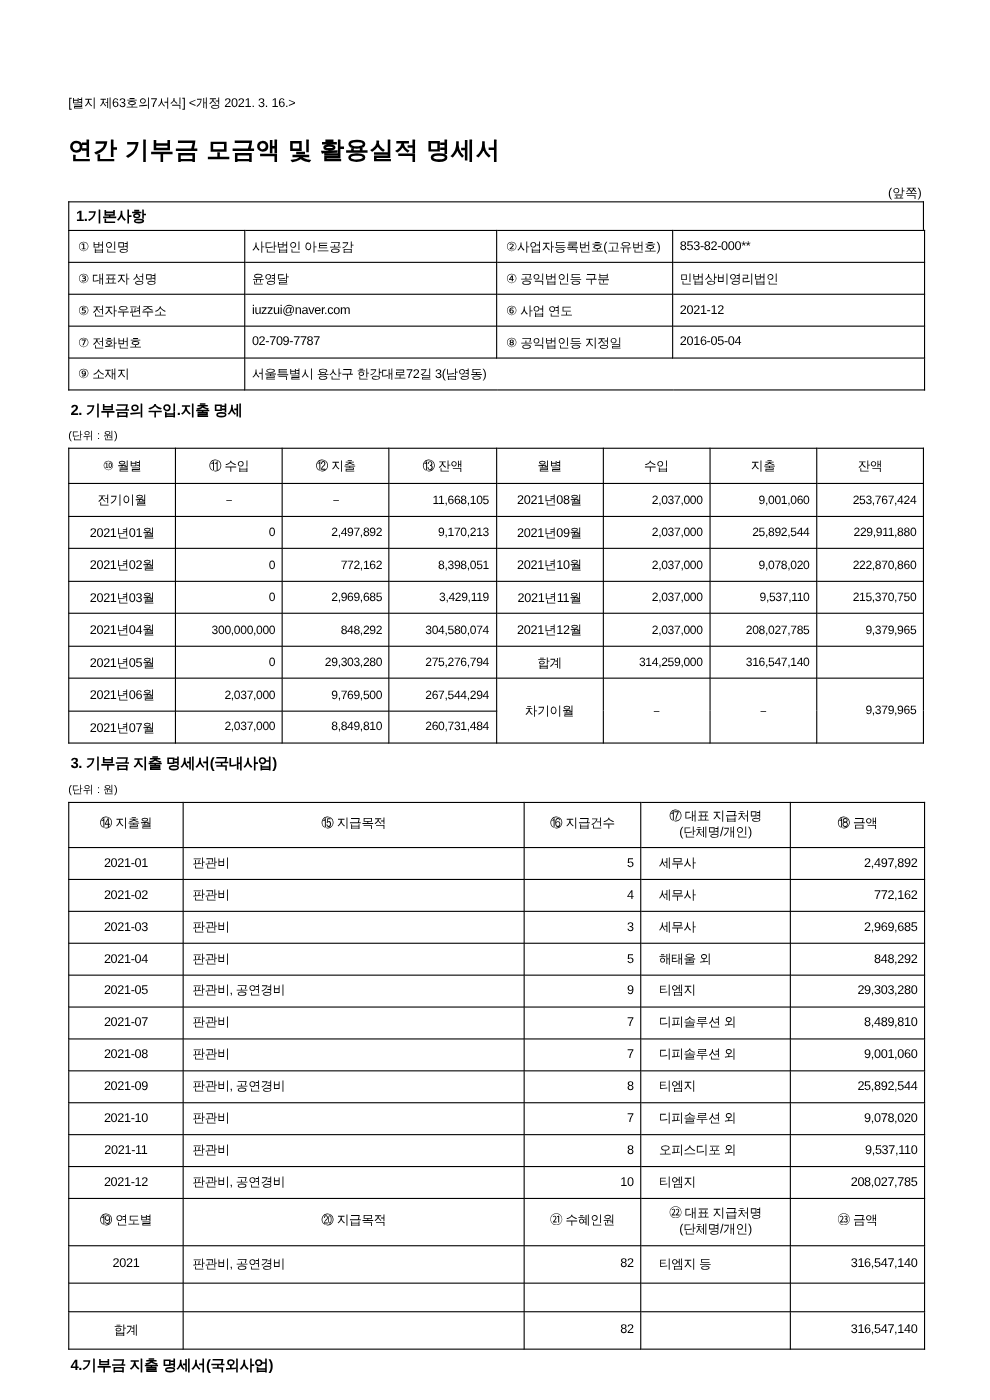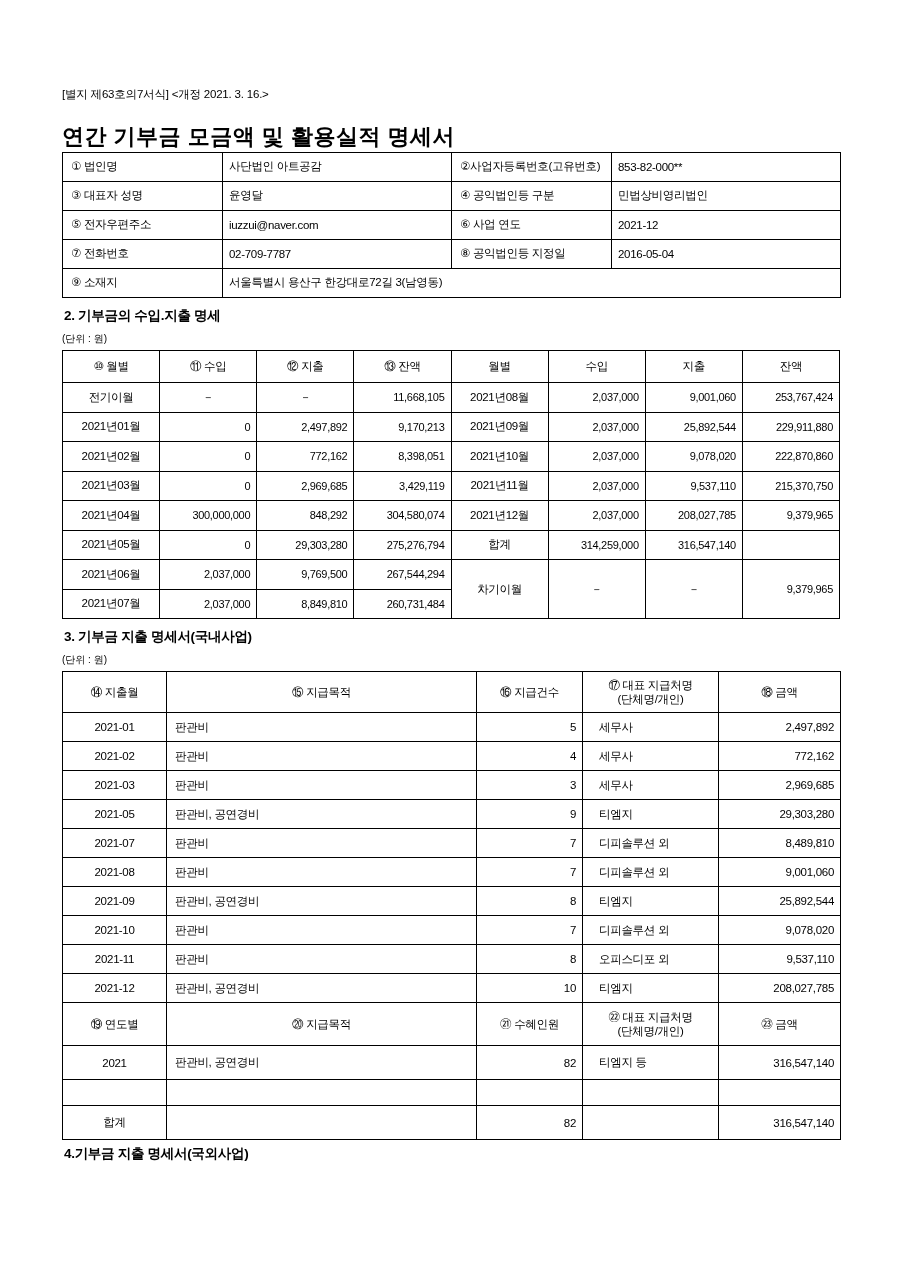--- a/index.html
+++ b/index.html
@@ -120,21 +120,23 @@
   .dash { letter-spacing: 0; }
 </style>
 </head>
 <body>
 
 <div class="page">
 <div class="inner">
 
   <div class="form-code">[별지 제63호의7서식] &lt;개정 2021. 3. 16.&gt;</div>
   <div class="doc-title">연간 기부금 모금액 및 활용실적 명세서</div>
-
+  <div class="page-side">(앞쪽)</div>
+
+  <div class="sec-heading boxed">1.기본사항</div>
   <table class="grid t-basic thickbox">
     <colgroup>
       <col style="width:160px">
           <col style="width:229px">
       <col style="width:160px">
           <col style="width:229px">
     </colgroup>
     <tbody>
       <tr>
         <td class="l lbl">① 법인명</td>
@@ -314,20 +316,27 @@
         <td class="r">772,162</td>
       </tr>
       <tr>
         <td class="c">2021-03</td>
         <td class="l purpose">판관비</td>
         <td class="r">3</td>
         <td class="l payee">세무사</td>
         <td class="r">2,969,685</td>
       </tr>
       <tr>
+        <td class="c">2021-04</td>
+        <td class="l purpose">판관비</td>
+        <td class="r">5</td>
+        <td class="l payee">해태울 외</td>
+        <td class="r">848,292</td>
+      </tr>
+      <tr>
         <td class="c">2021-05</td>
         <td class="l purpose">판관비, 공연경비</td>
         <td class="r">9</td>
         <td class="l payee">티엠지</td>
         <td class="r">29,303,280</td>
       </tr>
       <tr>
         <td class="c">2021-07</td>
         <td class="l purpose">판관비</td>
         <td class="r">7</td>

